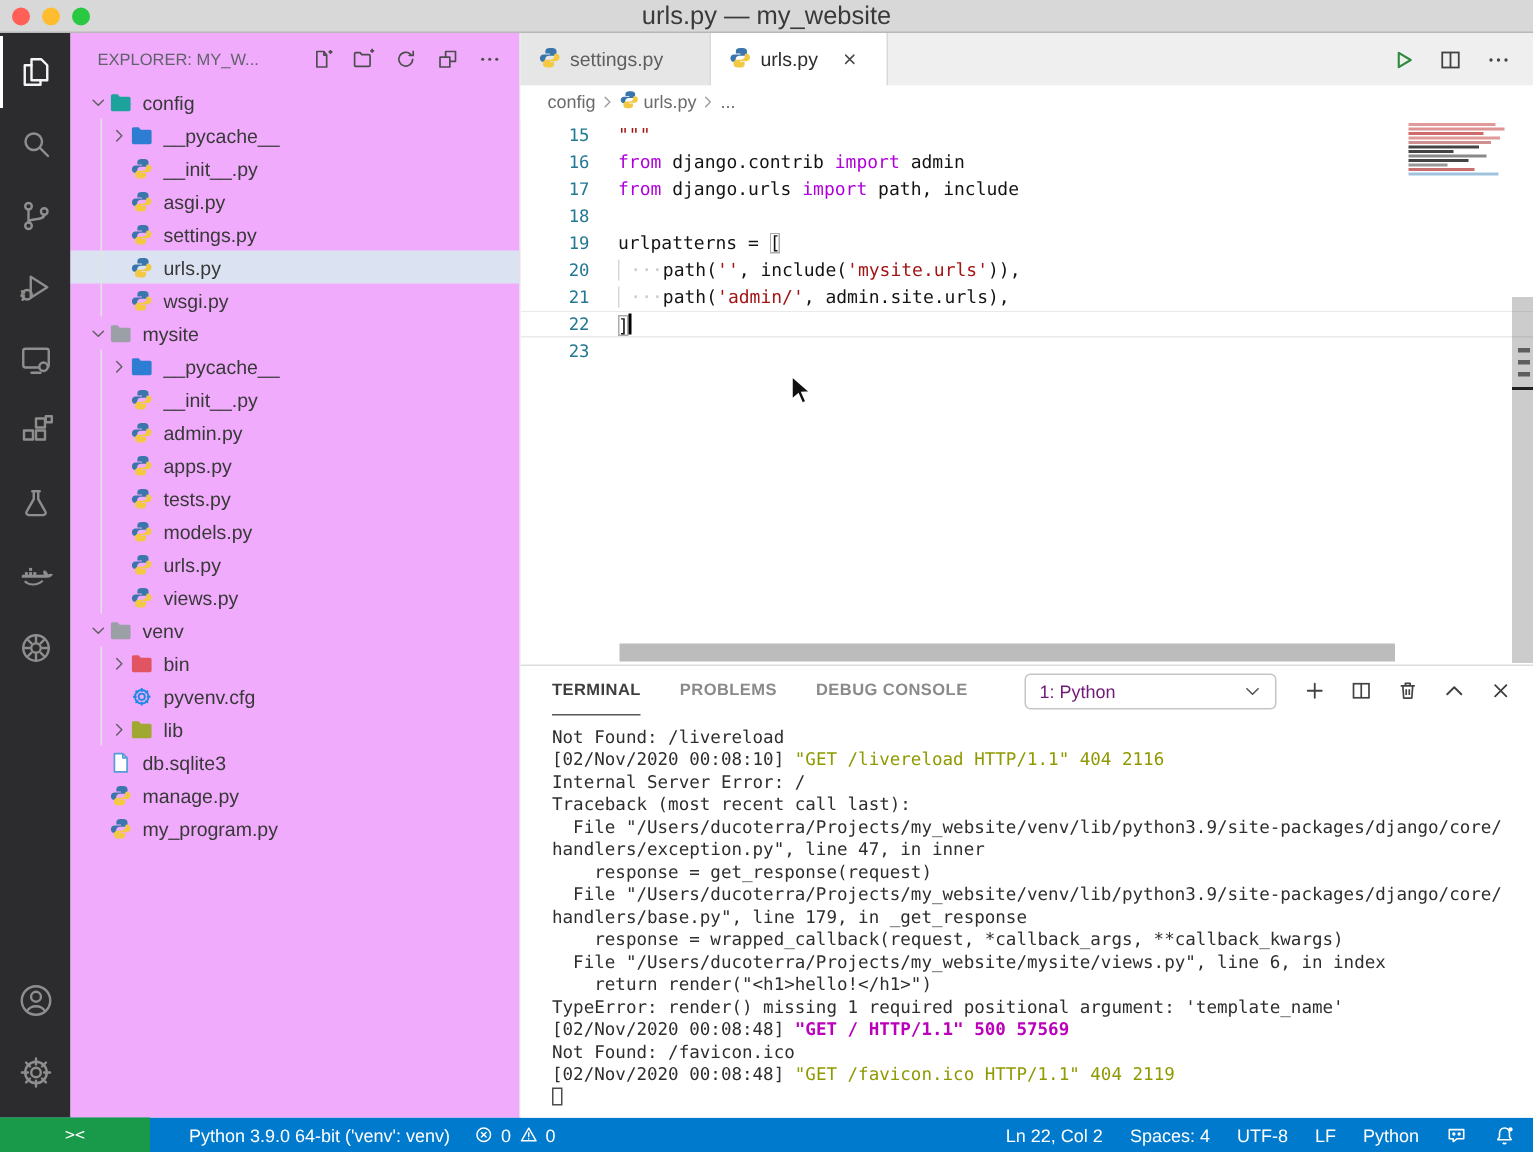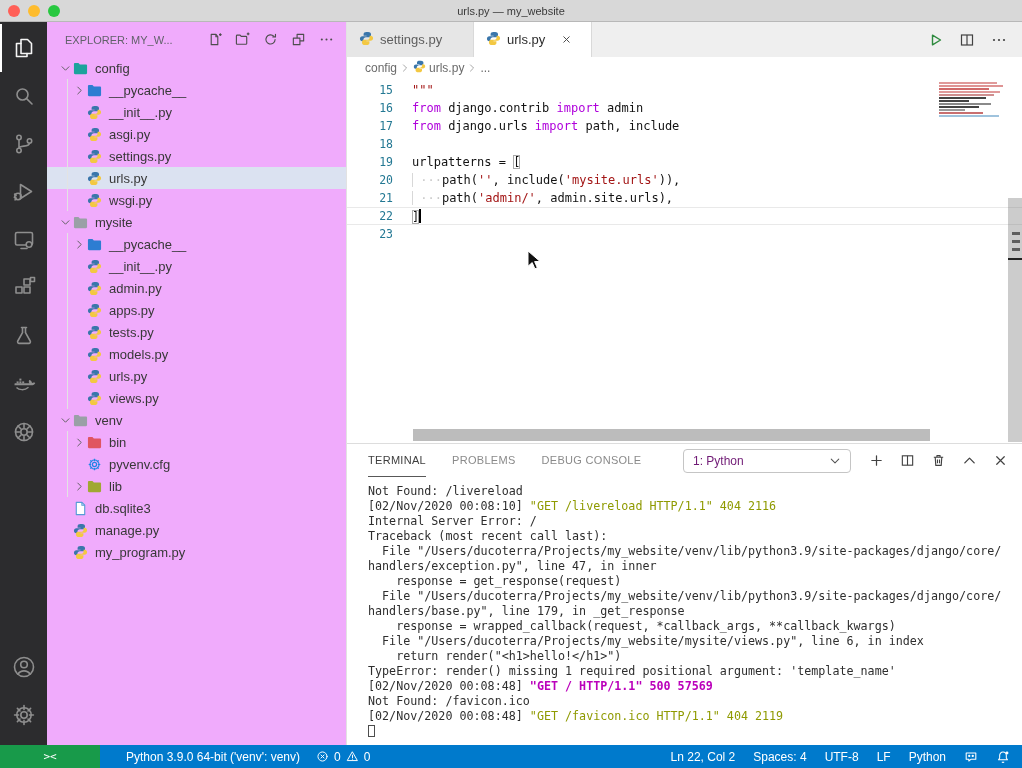--- a/index.html
+++ b/index.html
@@ -7,21 +7,21 @@
   .window { position:relative; width:1022px; height:768px; background:#fff; overflow:hidden;
             font-family:"Liberation Sans",sans-serif; }
 
   
   .titlebar { height:22px; background:#d8d8d8; border-bottom:1px solid #b8b8b8;
               display:flex; align-items:center; position:relative; }
   .tl { width:12px; height:12px; border-radius:50%; position:absolute; top:5px; }
   .tl.red{ left:8px;  background:#ff5f57; }
   .tl.yel{ left:28px; background:#febc2e; }
   .tl.grn{ left:48px; background:#28c840; }
-  .win-title { width:100%; text-align:center; font-size:11px; color:#3a3a3a; font-weight:500; }
+  .win-title { width:100%; text-align:center; font-size:17px; color:#3a3a3a; font-weight:500; }
 
   .main { display:flex; height:723px; }
 
   
   .activitybar { width:47px; background:#2c2c2e; display:flex; flex-direction:column;
                  align-items:stretch; padding:2px 0 6px 0; flex:none; }
   .ab-item { height:48px; display:flex; align-items:center; justify-content:center; color:#8e8e8e; }
   .ab-item svg { width:24px; height:24px; }
   .ab-item.active { color:#f5f5f5; box-shadow: inset 2px 0 0 #ffffff; }
   .ab-spacer { flex:1; }
@@ -90,21 +90,21 @@
 
   .mouse { position:absolute; left:180px; top:171px; z-index:5; }
 
   
   .panel { height:302px; flex:none; border-top:1px solid #ddd; background:#fff;
            display:flex; flex-direction:column; }
   .panel-header { height:33px; flex:none; display:flex; align-items:center;
                   padding:0 14px 0 21px; }
   .ptabs { display:flex; gap:26px; }
   .ptab { font-size:11px; letter-spacing:.3px; color:#8a8a8a; height:33px;
-          display:flex; align-items:center; border-bottom:1px solid transparent; }
+          display:flex; align-items:center; border-bottom:1px solid transparent;font-weight:bold; }
   .ptab.active { color:#3e3e3e; border-bottom-color:#585858; }
   .term-select { margin-left:auto; width:168px; height:24px; border:1px solid #c5c5c5;
                  border-radius:4px; background:#fff; display:flex; align-items:center;
                  padding:0 9px; font-size:12px; color:#701a75;gap:28px; }
   .term-select .ic { margin-left:auto; color:#555; display:flex; }
   .term-select .ic svg { width:12px; height:12px; }
   .panel-icons { display:flex; align-items:center; gap:16px; margin-left:18px; color:#424242; }
   .panel-icons .ic svg { width:15px; height:15px; }
 
   .term { flex:1; padding:7px 0 0 21px; font-family:"DejaVu Sans Mono",monospace;

